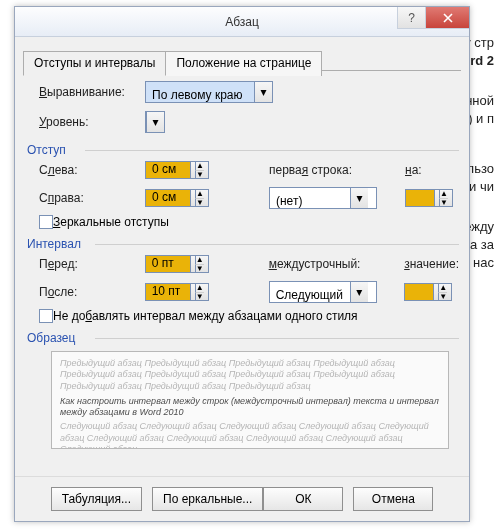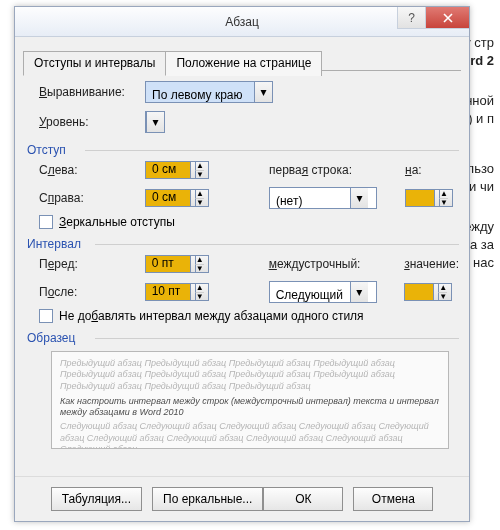--- a/index.html
+++ b/index.html
@@ -48,21 +48,21 @@
   .spin .sb { flex:1; display:flex; align-items:center; justify-content:center;
     border-left:1px solid #7a91b5; font-size:8px; line-height:1; }
   .spin .sb:first-child { border-bottom:1px solid #cfcfcf; }
 
   .cols { display:flex; margin-left:14px; gap:20px; }
   .col { display:flex; flex-direction:column; gap:6px; }
   .col .rw { display:flex; align-items:center; gap:6px; height:22px; }
   .clbl { color:#222; }
   .clbl u { text-decoration: underline; }
 
-  .check { display:flex; align-items:center; gap:6px; margin:6px 0 2px 14px; }
+  .check { display:flex; align-items:center; margin:6px 0 2px 14px; }
   .chk { width:14px; height:14px; border:1px solid #7a91b5; background:#fff; }
 
   .preview { margin: 4px 10px 4px 26px; border:1px solid #b8b8b8; background:#fafafa;
     padding: 6px 8px; height: 98px; overflow:hidden;font-style:italic; }
   .preview .pg { color:#b5b5b5; font-size:9px; line-height:1.25; margin-bottom:3px; font-family:Arial,sans-serif; }
   .preview .pmain { color:#4d4d4d; font-size:9px; line-height:1.2; margin:4px 0; font-family:Arial,sans-serif; }
 
   .footer { display:flex; justify-content:center; padding:10px; border-top:1px solid #dcdcdc; }
   .footer .left, .footer .right { display:flex; gap:10px; }
   .btn { min-width:86px; height:24px; border:1px solid #8f8f8f;

